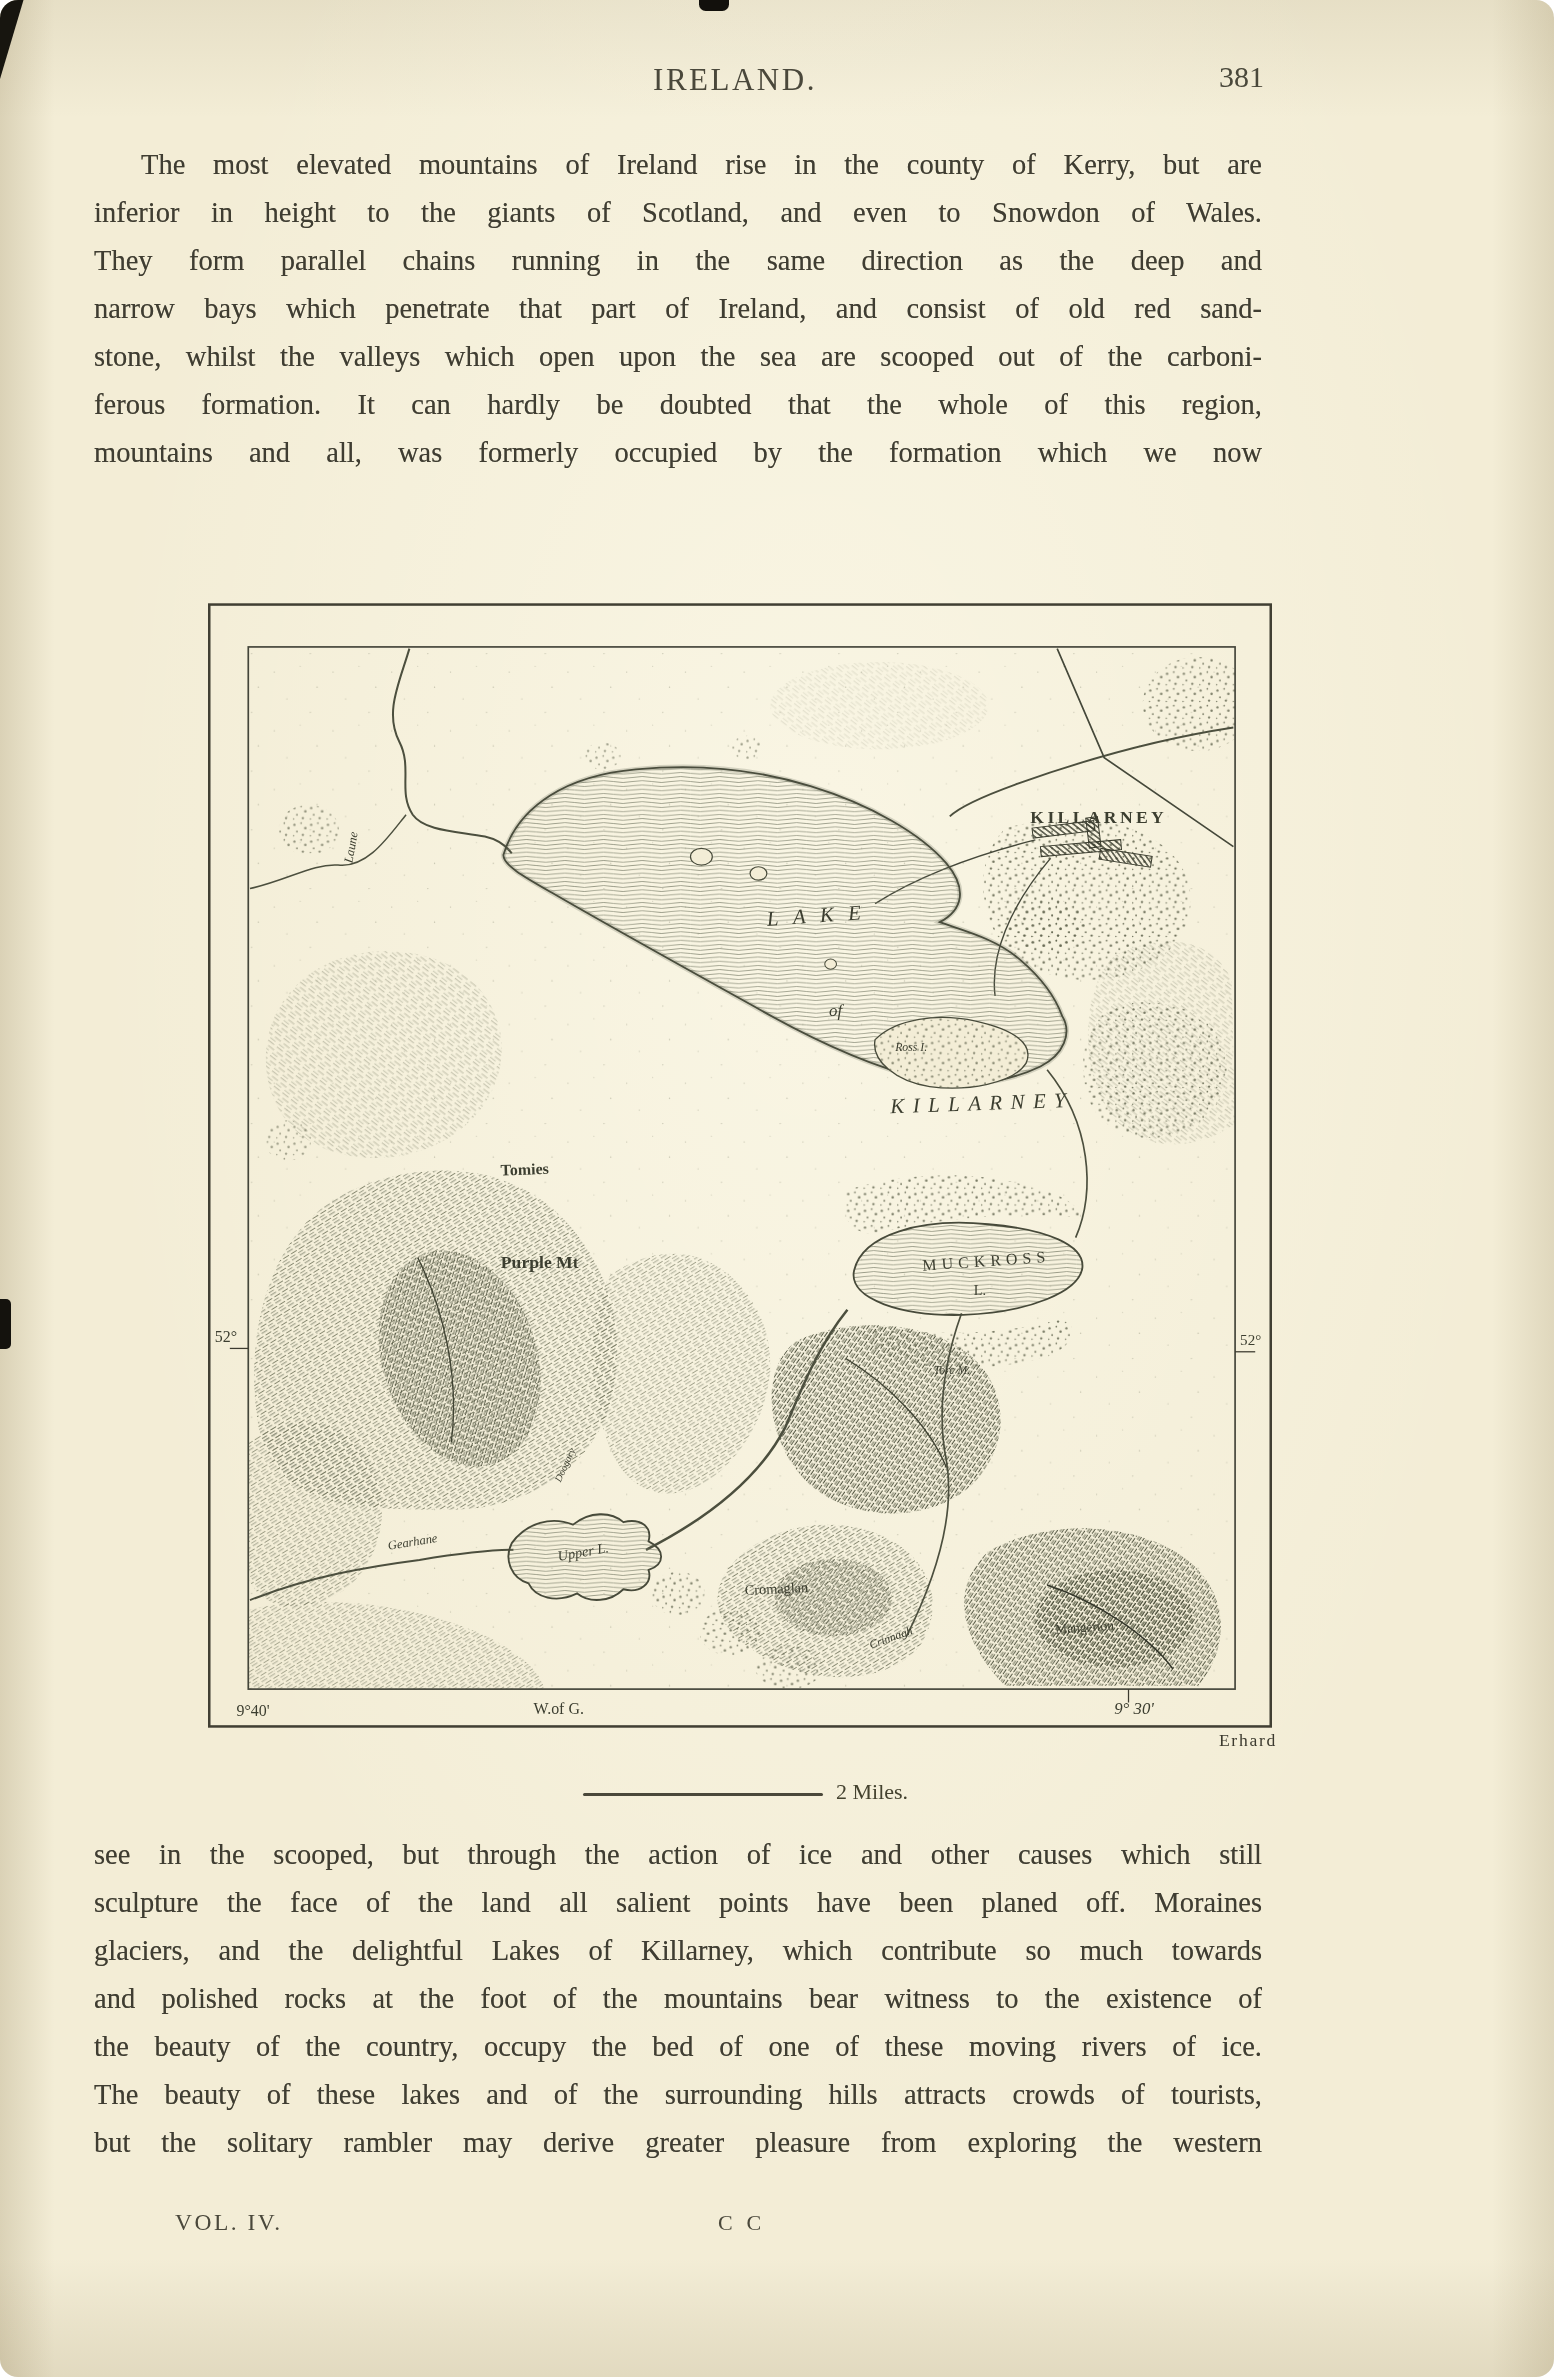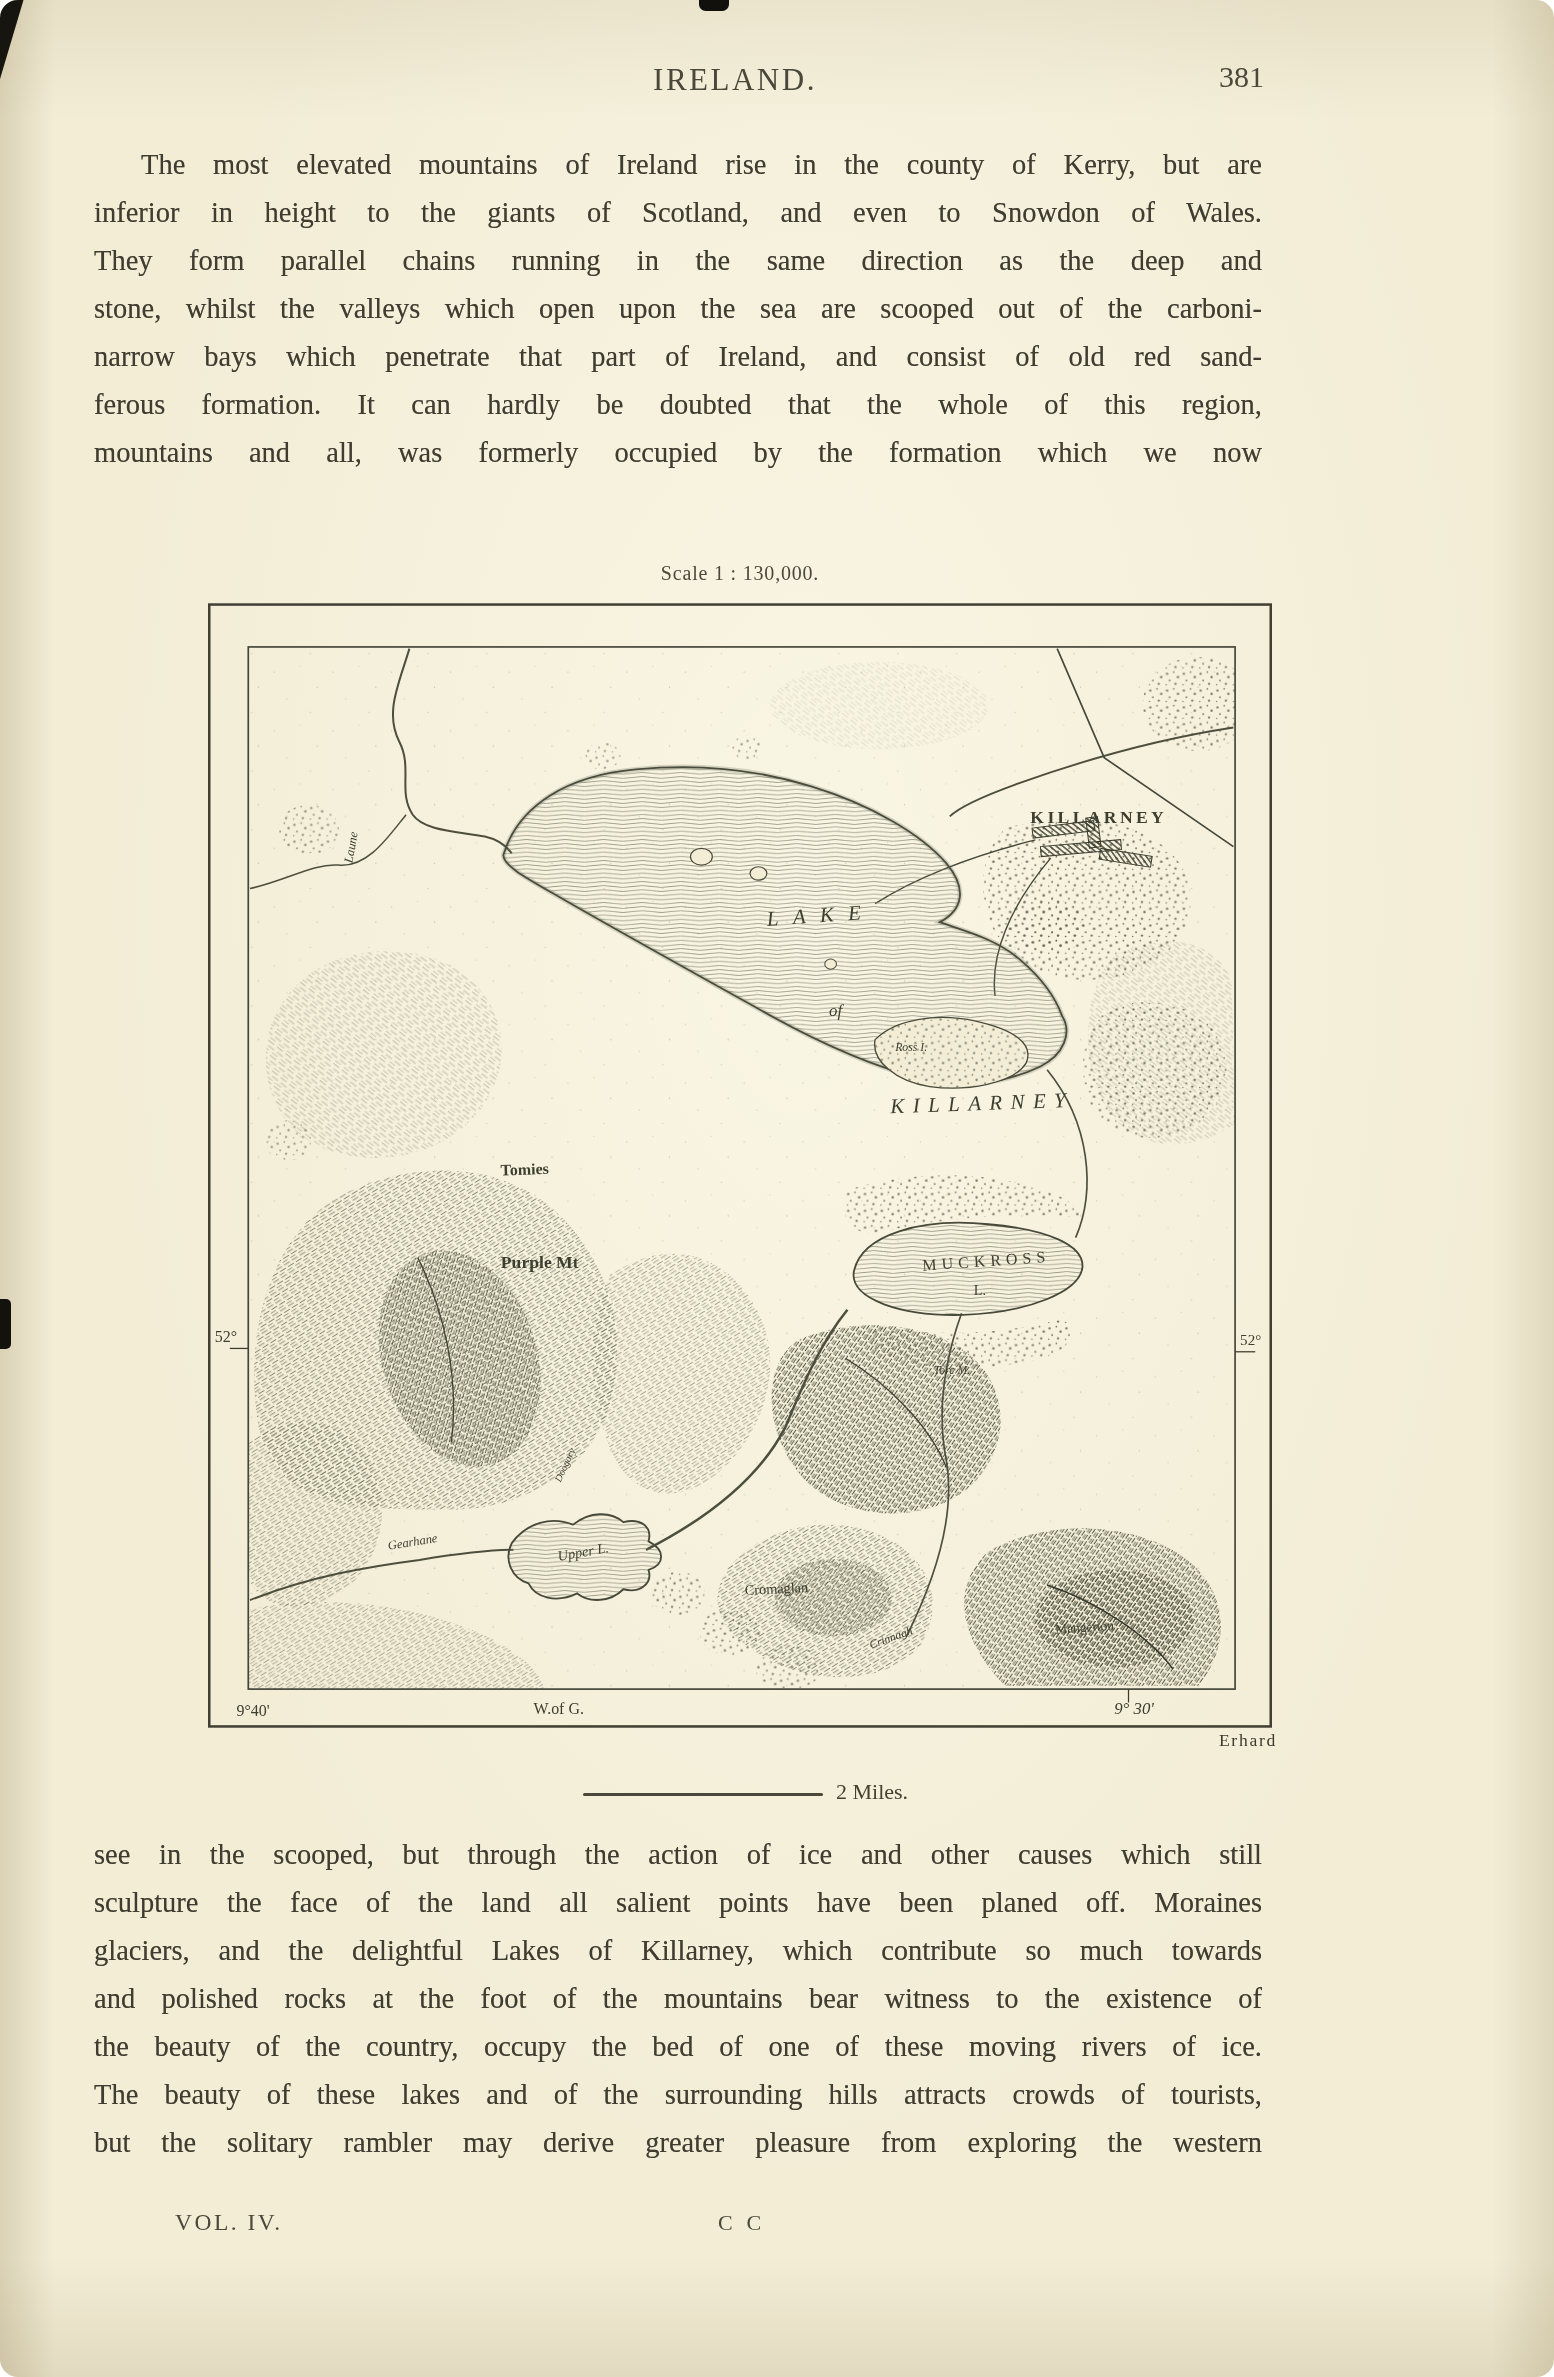--- a/index.html
+++ b/index.html
@@ -73,27 +73,26 @@
   <div class="mark mark-top"></div>
   <div class="mark mark-left"></div>
 
   <div class="running-head">IRELAND.</div>
   <div class="page-number">381</div>
 
   <div class="para para-top">
     <div class="line">The most elevated mountains of Ireland rise in the county of Kerry, but are</div>
     <div class="line">inferior in height to the giants of Scotland, and even to Snowdon of Wales.</div>
     <div class="line">They form parallel chains running in the same direction as the deep and</div>
+    <div class="line">narrow bays which penetrate that part of Ireland, and consist of old red sand-</div>
     <div class="line">stone, whilst the valleys which open upon the sea are scooped out of the carboni-</div>
-    <div class="line">narrow bays which penetrate that part of Ireland, and consist of old red sand-</div>
     <div class="line">ferous formation.  It can hardly be doubted that the whole of this region,</div>
     <div class="line">mountains and all, was formerly occupied by the formation which we now</div>
   </div>
 
-  <div class="fig-scale">Scale 1 : 130,000.</div>
 
   <div class="map-wrap">
   <svg width="1064" height="1125" viewBox="0 0 1268 1340">
     <defs>
       <pattern id="water" width="46" height="5" patternUnits="userSpaceOnUse">
         <path d="M0,2.5 Q11.5,0.5 23,2.5 T46,2.5" fill="none" stroke="#767a66" stroke-width="0.8"></path>
       </pattern>
       <pattern id="hach1" width="13" height="13" patternUnits="userSpaceOnUse" patternTransform="rotate(38)">
         <line x1="0" y1="2" x2="9" y2="2" stroke="#9a9b85" stroke-width="0.9"></line>
         <line x1="4" y1="7" x2="13" y2="7" stroke="#9a9b85" stroke-width="0.9"></line>

